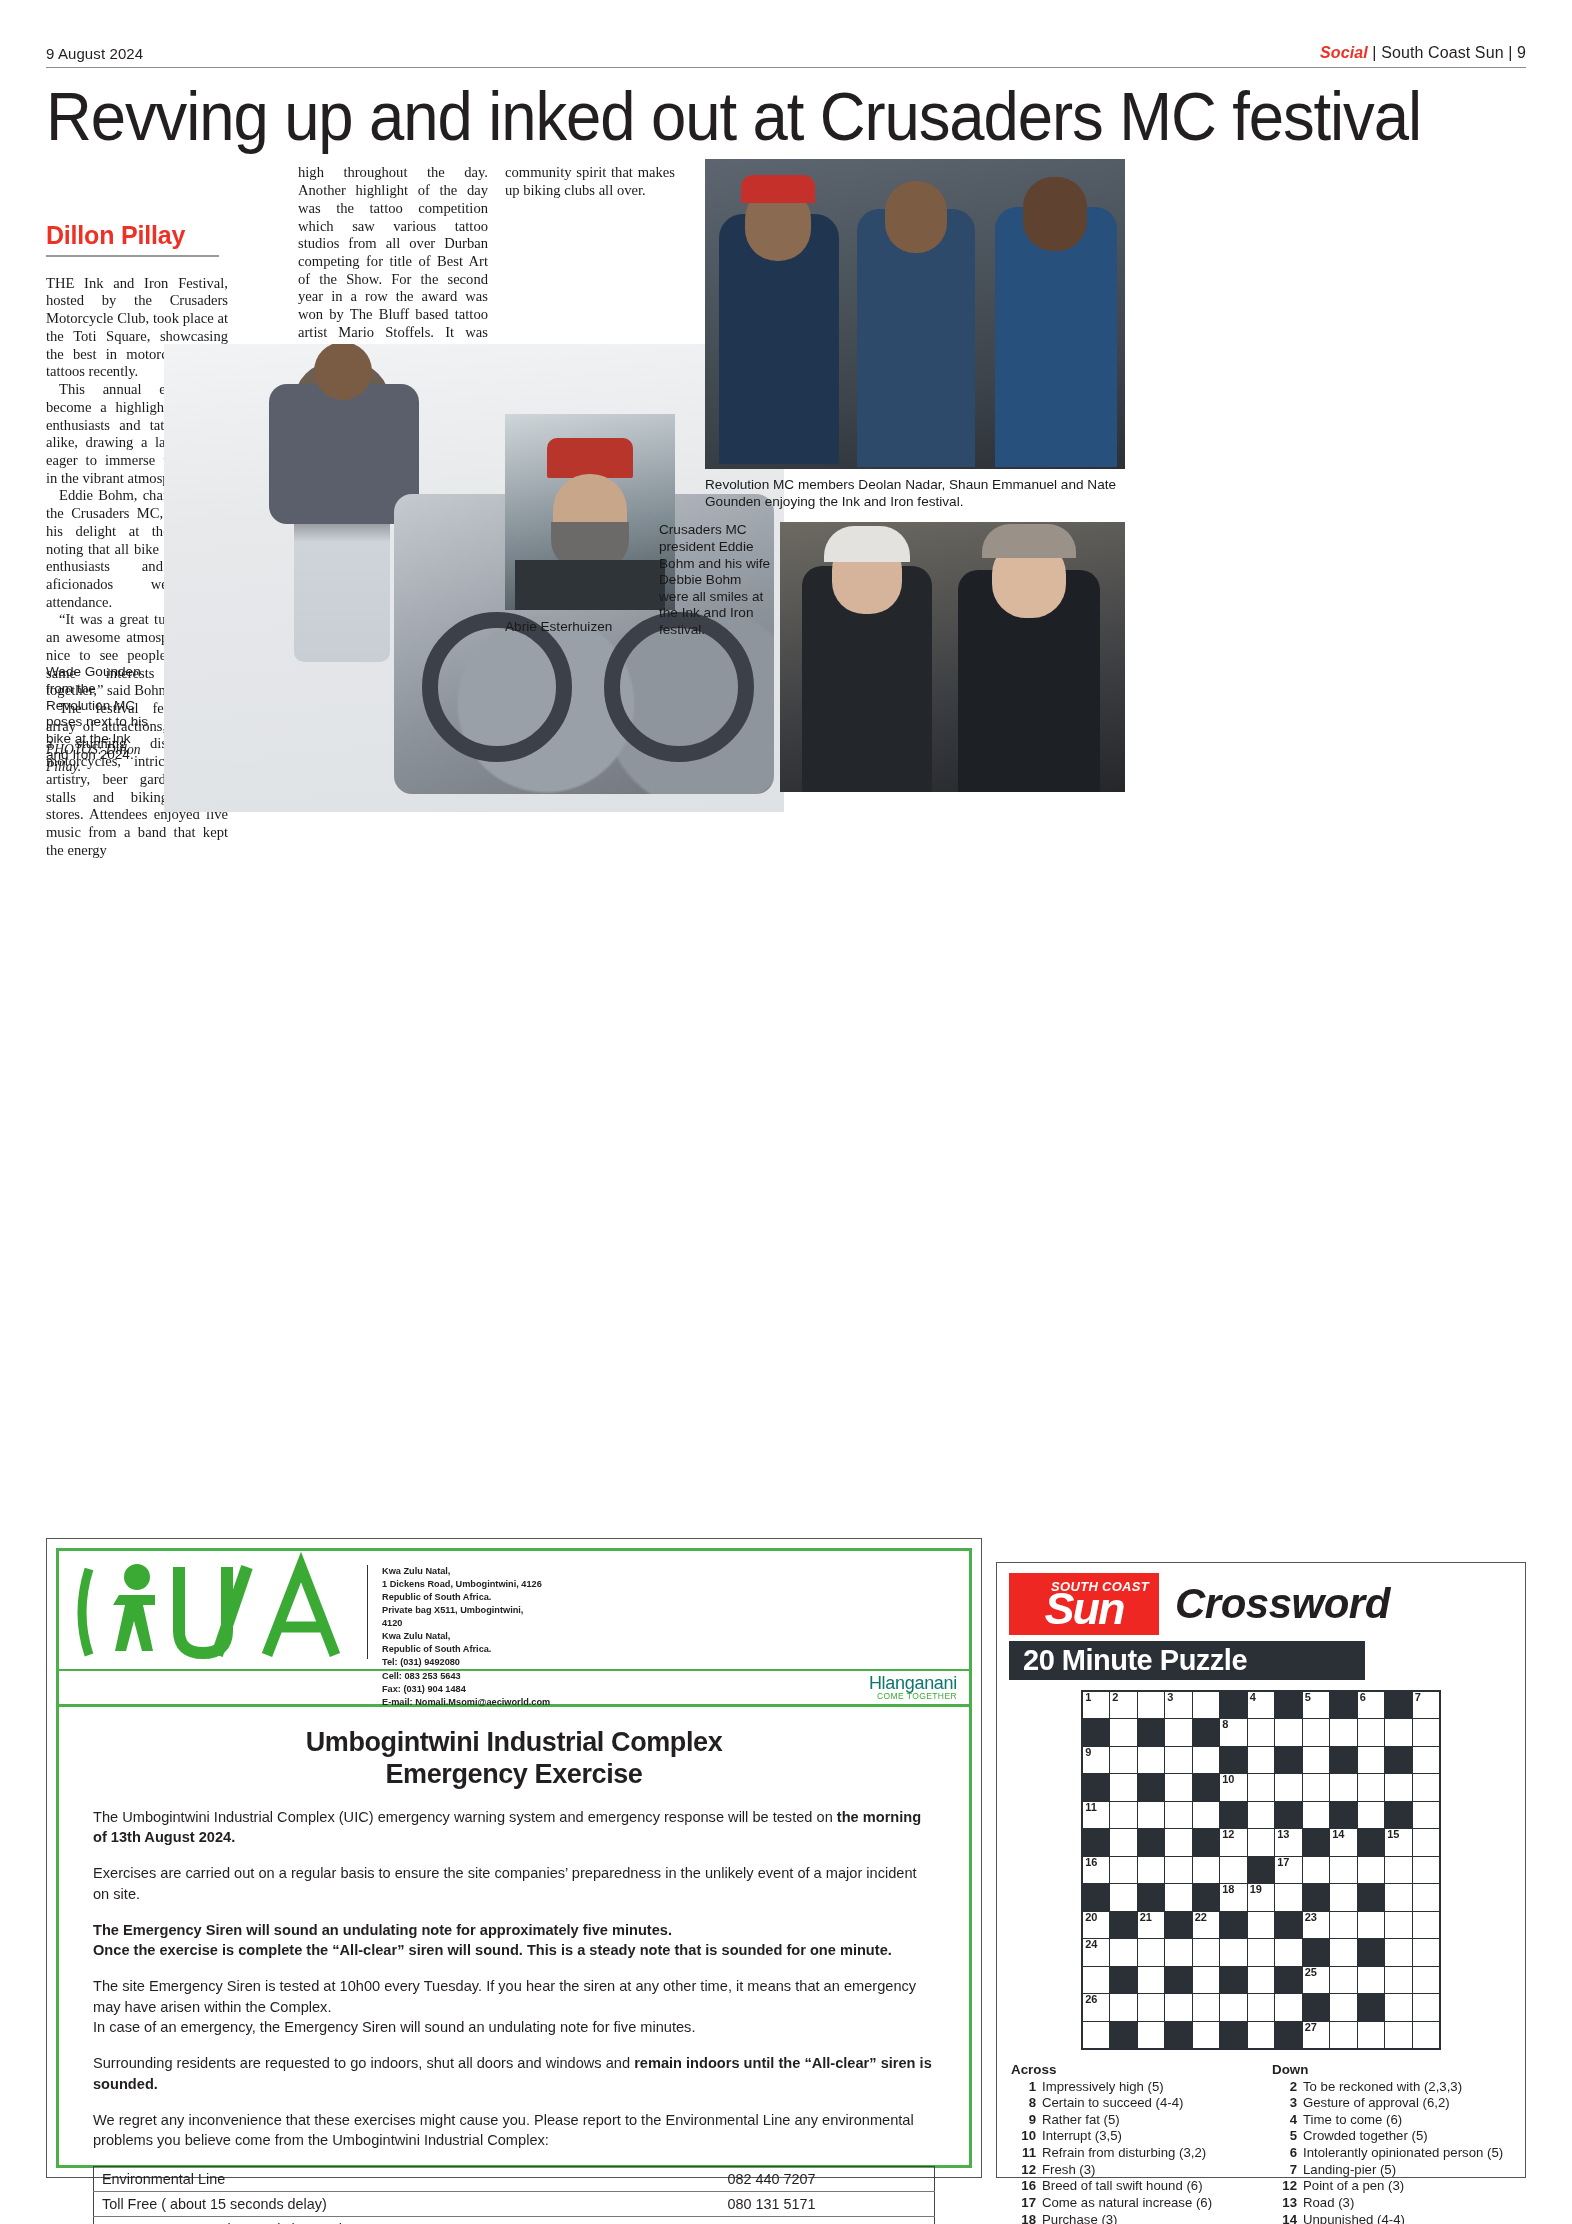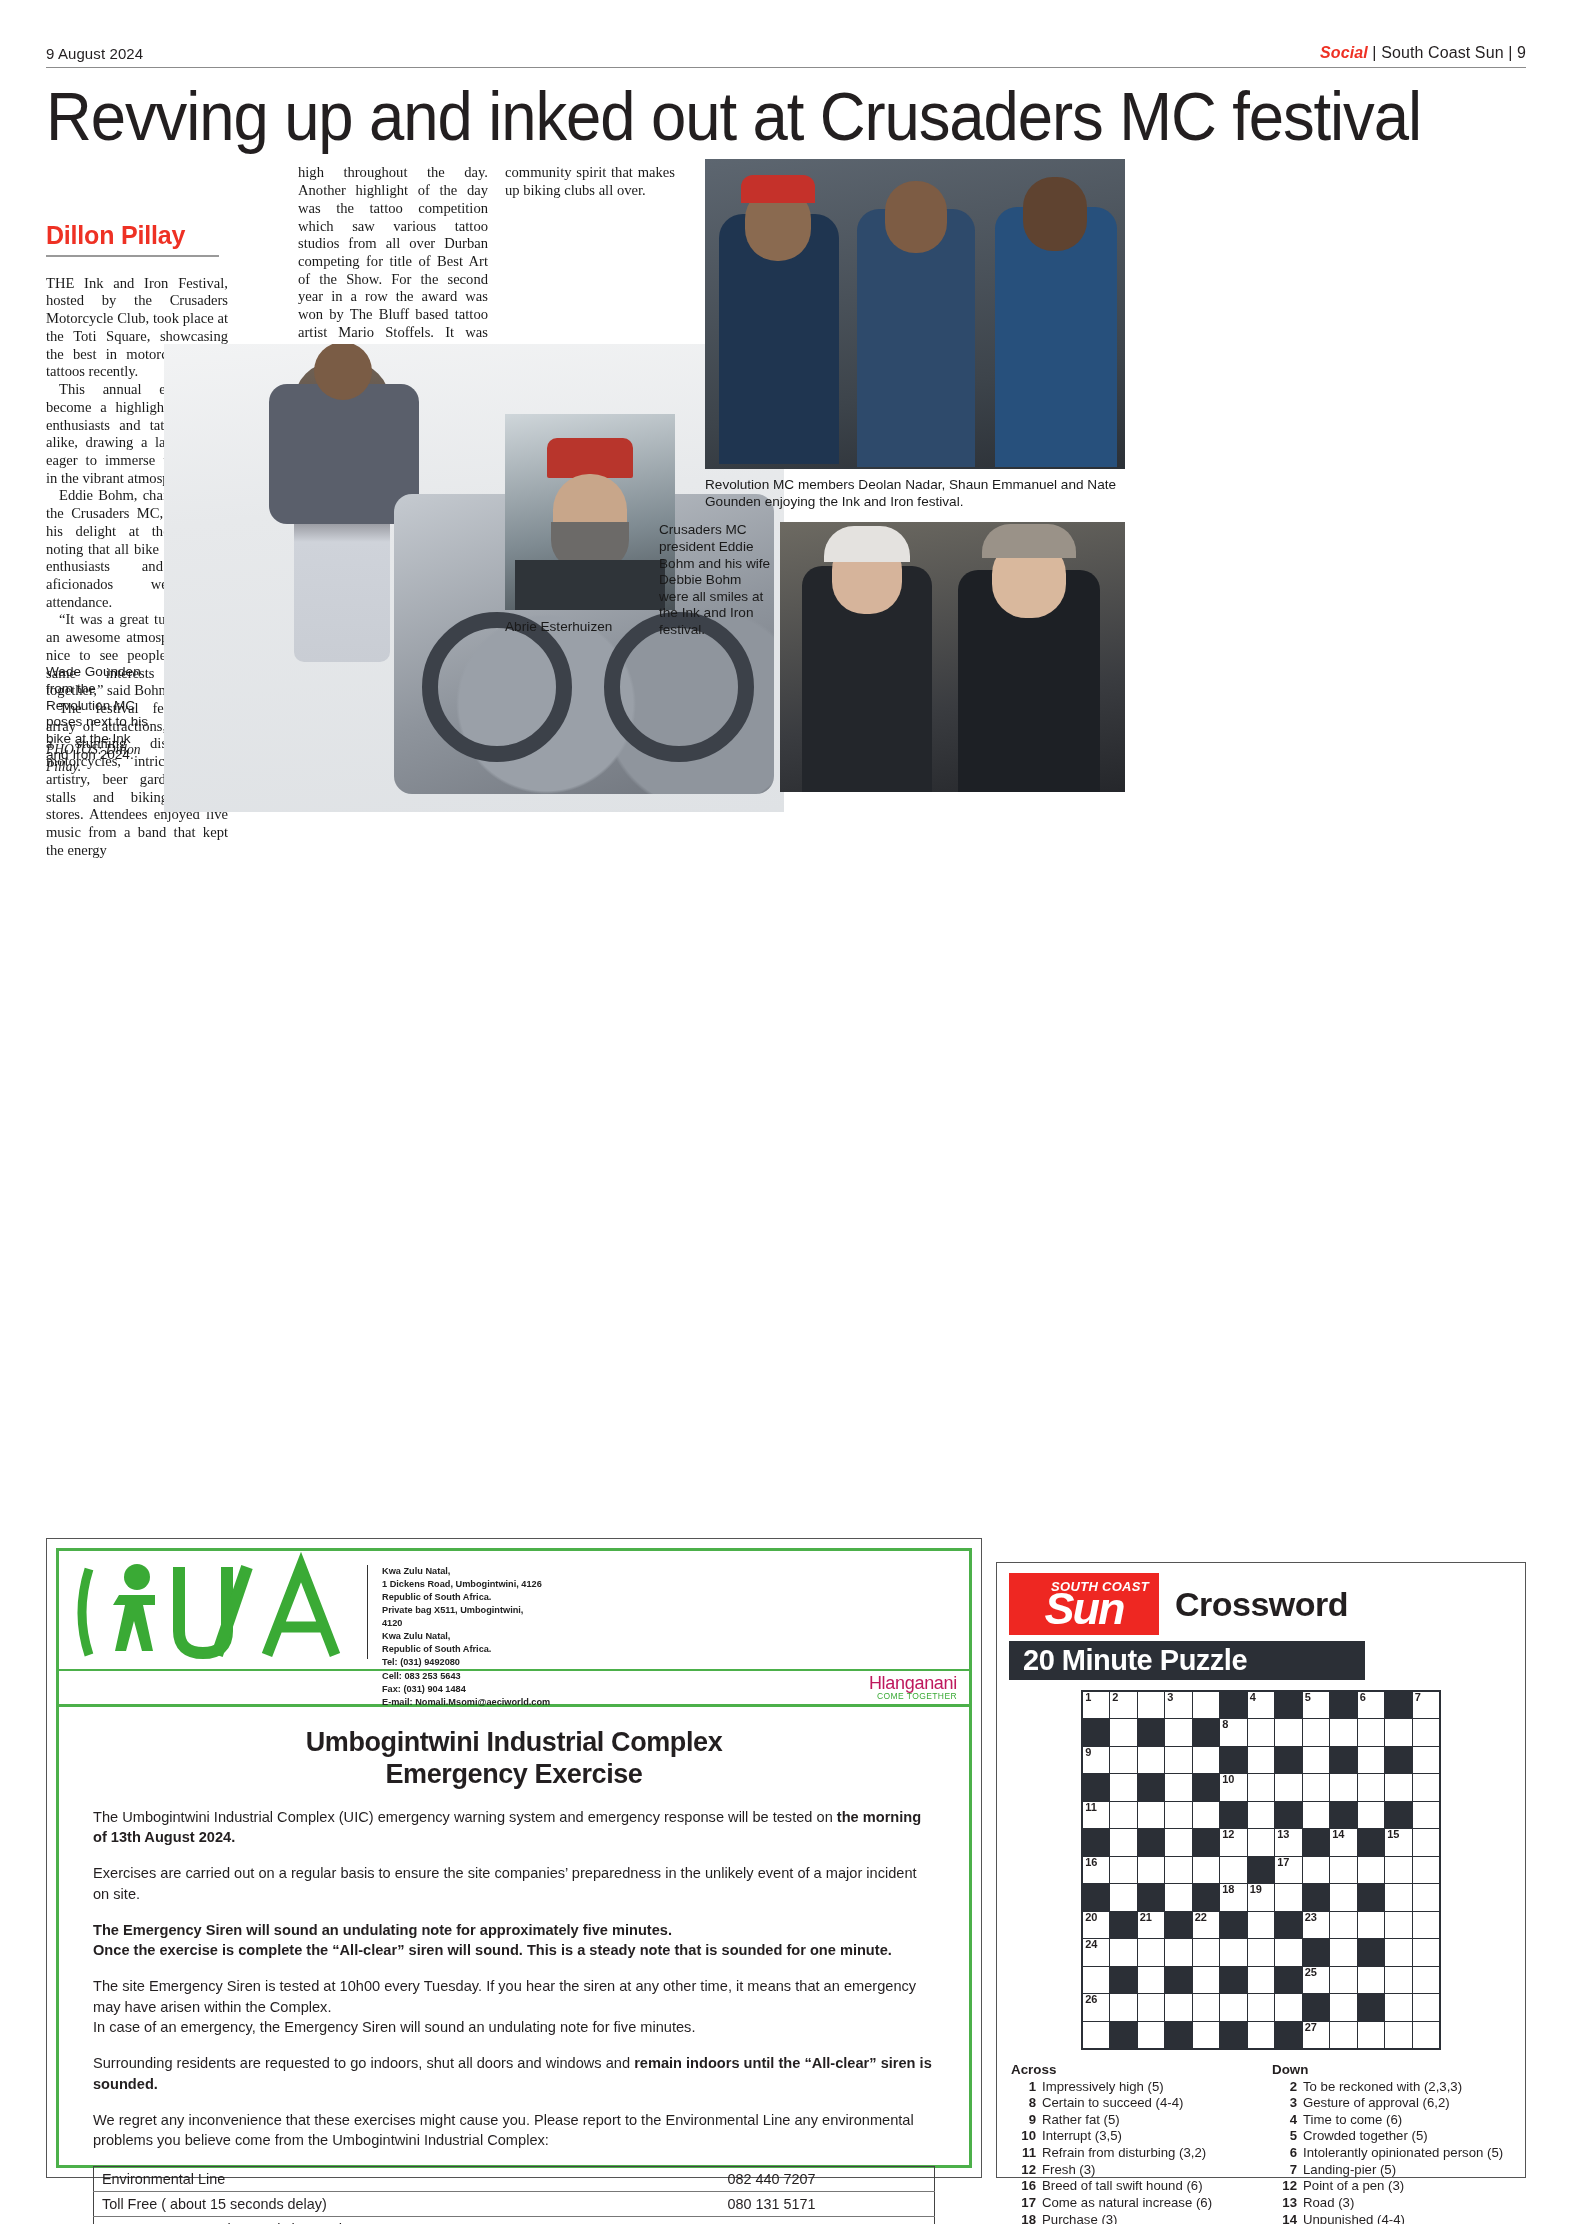--- a/index.html
+++ b/index.html
@@ -62,42 +62,42 @@
   .panel-cw  { flex:1; border:1px solid #555; background:#fff; position:relative;margin-top:24px; }
 
   
   .uic-inner { border:3px solid #4cb04a; margin:9px; height:calc(100% - 18px); position:relative; }
   .uic-head { display:flex; height:118px; }
   .uic-logo { width:300px; position:relative; }
   .uic-addr { border-left:1px solid #333; margin:14px 0 10px 8px; padding-left:14px;
               font-size:9.2px; line-height:1.42; font-weight:bold; color:#222; }
   .hlang-bar { border-top:2px solid #4cb04a; border-bottom:3px solid #4cb04a;
                text-align:right; padding:2px 12px 3px 0; }
-  .hlang { color:#be185d; font-size:18px; font-weight:400; letter-spacing:-.3px;
+  .hlang { color:#0f766e; font-size:18px; font-weight:400; letter-spacing:-.3px;
            font-family:"Liberation Sans", sans-serif; }
   .hlang-sub { color:#3aaa35; font-size:8.5px; letter-spacing:.4px; display:block; margin-top:-3px;}
   .uic-title { text-align:center; font-weight:bold; font-size:27px; line-height:1.18;
                margin:20px 44px 16px 44px; letter-spacing:-.4px; }
   .uic-body { margin:0 34px; font-size:14.6px; line-height:1.42; }
   .uic-body p { margin:0 0 15px 0; }
   .uic-body b { font-weight:bold; }
   .uic-table { margin:6px 34px 0 34px; border:1px solid #444; border-collapse:collapse; width:calc(100% - 68px); }
   .uic-table td { border-bottom:1px solid #777; padding:4px 8px; font-size:14.4px; }
   .uic-table tr:last-child td { border-bottom:none; }
   .uic-table td.num { width:215px; }
 
   
   .cw-top { display:flex; align-items:center; gap:16px; padding:10px 12px 0 12px; }
   .sun-logo { width:150px; height:62px; background:#ee2722; position:relative; flex:none;
               display:flex; align-items:center; justify-content:center; }
   .sun-logo .sc { position:absolute; top:6px; right:10px; color:#fff; font-style:italic;
                   font-weight:bold; font-size:13px; letter-spacing:.3px; }
   .sun-logo .sun { color:#fff; font-style:italic; font-weight:bold; font-size:45px;
                    letter-spacing:-2px; margin-top:10px; }
-  .cw-title { font-size:34px; font-weight:bold; letter-spacing:-.5px; }
+  .cw-title { font-size:42px; font-weight:bold; letter-spacing:-.5px;font-style:italic; }
   .cw-band { background:#2b2f36; color:#fff; font-size:29px; font-weight:bold;
              padding:3px 14px; margin:6px 160px 10px 12px; letter-spacing:-.5px; }
 
   .grid-wrap { display:flex; justify-content:center; margin-top:4px; }
   table.xgrid { border-collapse:collapse; border:2px solid #2b2f36; }
   table.xgrid td { width:27.5px; height:27.5px; border:1px solid #2b2f36;
                    background:#fff; position:relative; padding:0; }
   table.xgrid td.blk { background:#2b2f36; border-color:#2b2f36; }
   table.xgrid td span { position:absolute; top:0px; left:2px; font-size:11px;
                         font-weight:bold; line-height:1.05; }

